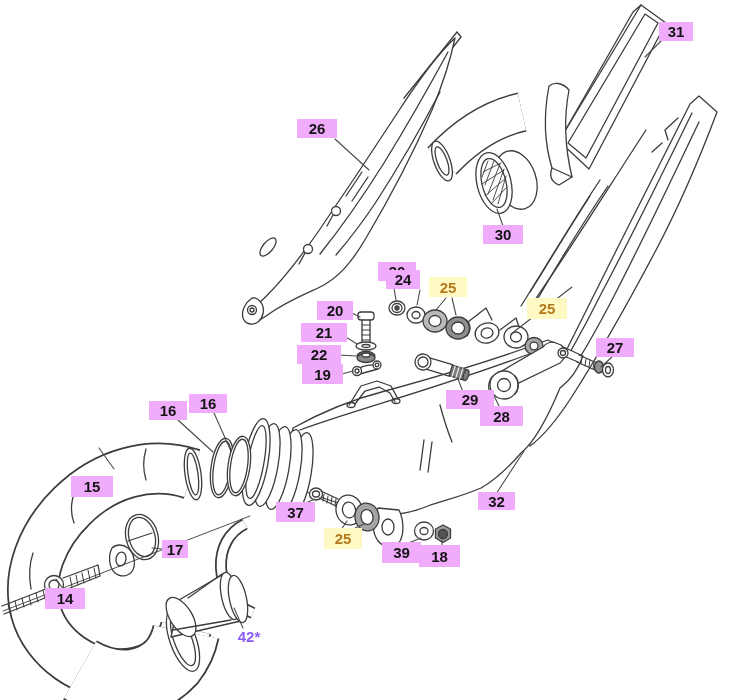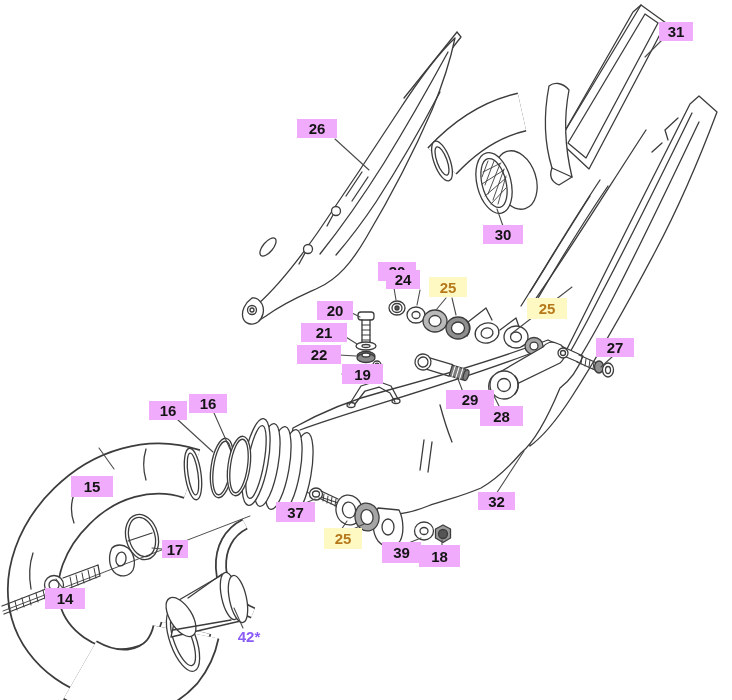--- a/index.html
+++ b/index.html
@@ -271,21 +271,21 @@
 <div class="lbl" style="left:297px;top:119px;width:40px;height:19px;">26</div>
 <div class="lbl" style="left:659px;top:22px;width:34px;height:19px;">31</div>
 <div class="lbl" style="left:483px;top:225px;width:40px;height:19px;">30</div>
 <div class="lbl" style="left:378px;top:262px;width:38px;height:19px;">30</div>
 <div class="lbl" style="left:386px;top:270px;width:34px;height:19px;">24</div>
 <div class="lbl hl" style="left:429px;top:277px;width:38px;height:20px;">25</div>
 <div class="lbl hl" style="left:527px;top:298px;width:40px;height:21px;">25</div>
 <div class="lbl" style="left:317px;top:301px;width:36px;height:19px;">20</div>
 <div class="lbl" style="left:301px;top:323px;width:46px;height:19px;">21</div>
 <div class="lbl" style="left:297px;top:345px;width:44px;height:19px;">22</div>
-<div class="lbl" style="left:302px;top:364px;width:41px;height:20px;margin-left:40px;">19</div>
+<div class="lbl" style="left:302px;top:364px;width:41px;height:20px;">19</div>
 <div class="lbl" style="left:596px;top:338px;width:38px;height:19px;">27</div>
 <div class="lbl" style="left:446px;top:390px;width:48px;height:19px;">29</div>
 <div class="lbl" style="left:480px;top:406px;width:43px;height:20px;">28</div>
 <div class="lbl" style="left:149px;top:401px;width:38px;height:19px;">16</div>
 <div class="lbl" style="left:189px;top:394px;width:38px;height:19px;">16</div>
 <div class="lbl" style="left:71px;top:428px;width:42px;height:21px;margin-top:48px;">15</div>
 <div class="lbl" style="left:478px;top:492px;width:37px;height:18px;">32</div>
 <div class="lbl" style="left:276px;top:502px;width:39px;height:20px;">37</div>
 <div class="lbl" style="left:162px;top:540px;width:26px;height:18px;">17</div>
 <div class="lbl hl" style="left:324px;top:528px;width:38px;height:21px;">25</div>

